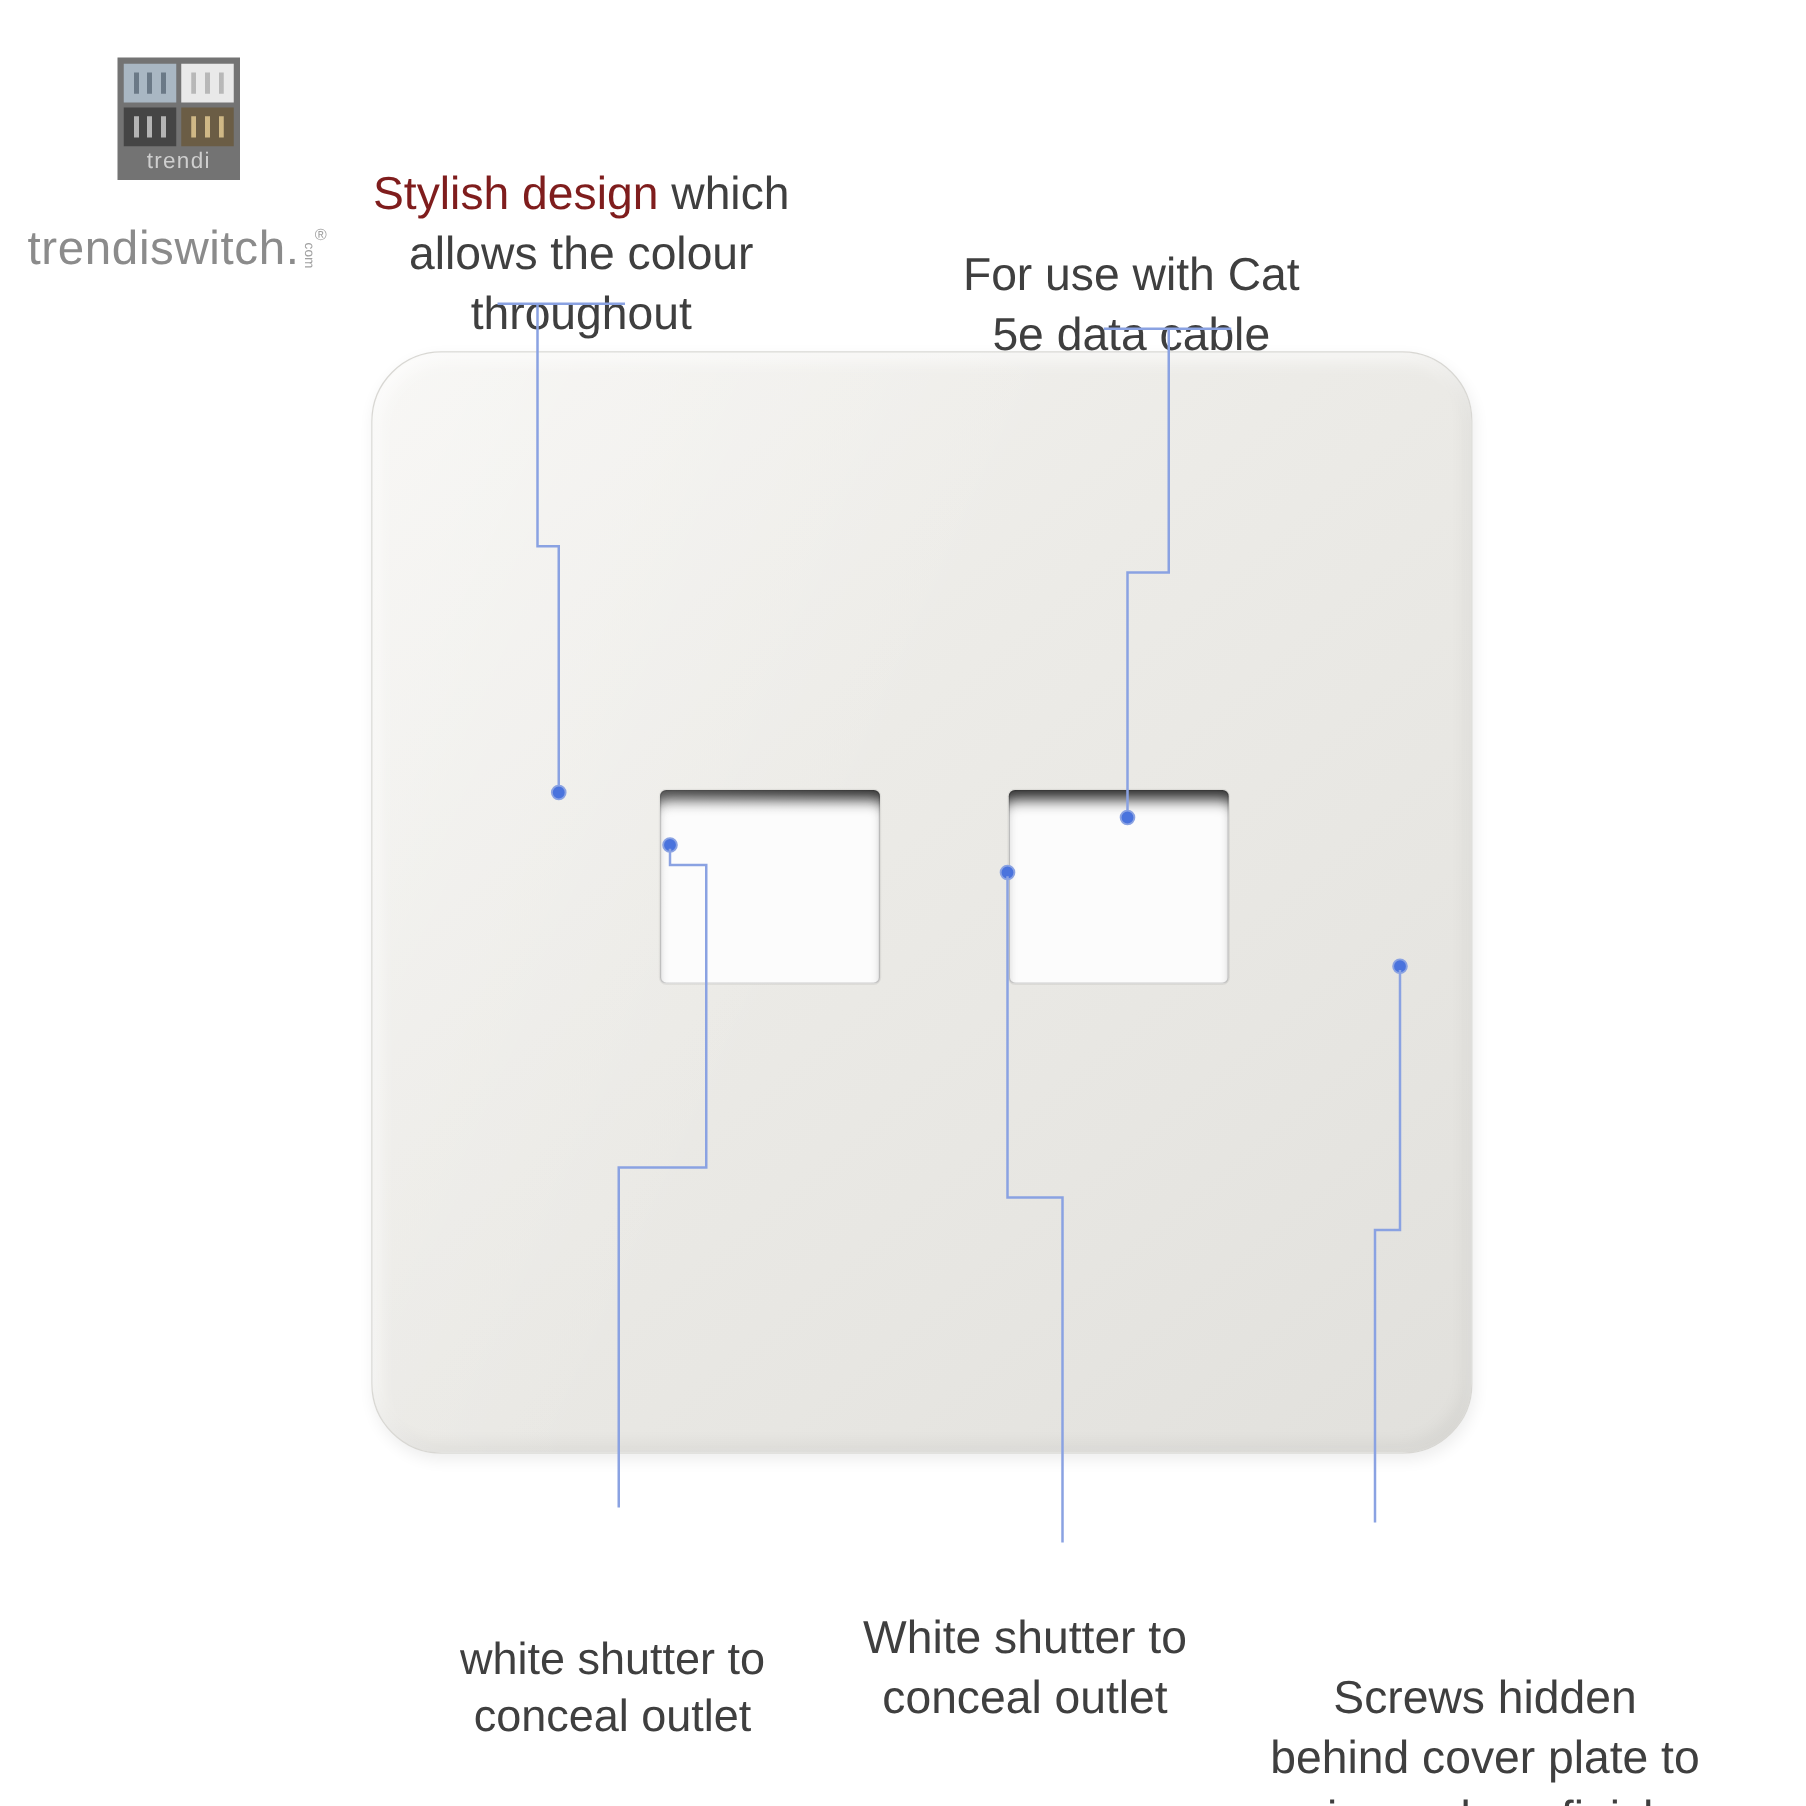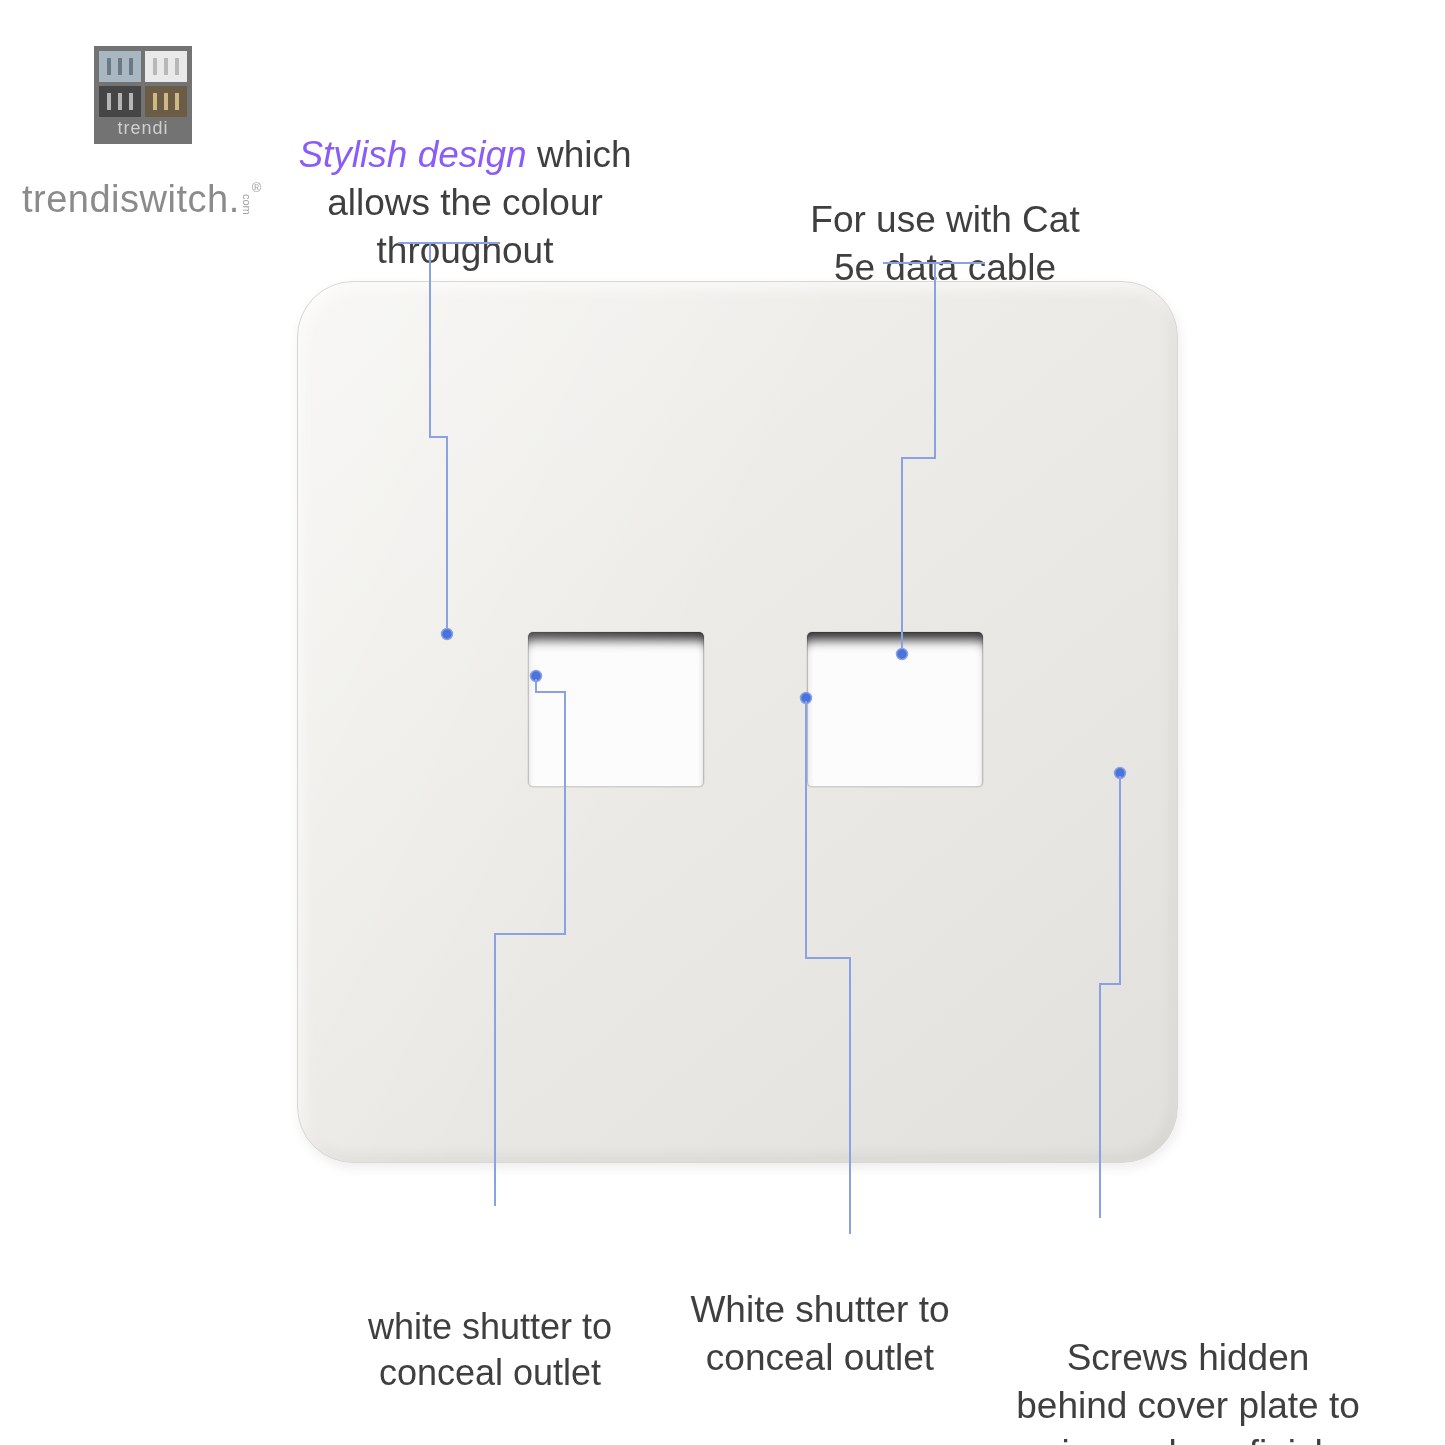--- a/index.html
+++ b/index.html
@@ -48,24 +48,24 @@
     background:#fcfcfc;
     box-shadow:inset 0 14px 11px -6px rgba(15,15,15,.85),
                inset 0 0 0 1px rgba(0,0,0,.18),
                0 0 0 1px rgba(0,0,0,.06);
   }
   .shutter-left{left:230px;top:350px;}
   .shutter-right{left:509px;top:350px;}
 
   
   .callout{position:absolute;text-align:center;white-space:pre-line;line-height:1.3;}
-  .callout .hl{color:#8b5cf6;font-style:italic;}
+  .callout .hl{color:#7f1d1d;}
   .callout .dk{color:#3f3f3f;}
   .co-stylish{left:255px;top:83px;width:420px;font-size:37px;}
-  .co-cat5e{left:760px;top:148px;width:370px;font-size:37px;text-align:center;}
+  .co-cat5e{left:720px;top:148px;width:370px;font-size:37px;text-align:center;}
   .co-secondary{left:322px;top:1210px;width:336px;font-size:36px;}
   .co-shutter{left:645px;top:1238px;width:350px;font-size:37px;}
   .co-install{left:983px;top:1238px;width:410px;font-size:37px;}
 
   
   .lines{position:absolute;left:0;top:0;width:1445px;height:1445px;pointer-events:none;}
   .lines polyline,.lines line{fill:none;stroke:#8aa2e2;stroke-width:2;}
   .lines circle{fill:#4a73dd;stroke:#8aa2e2;stroke-width:1.5;}
 </style>
 </head>

